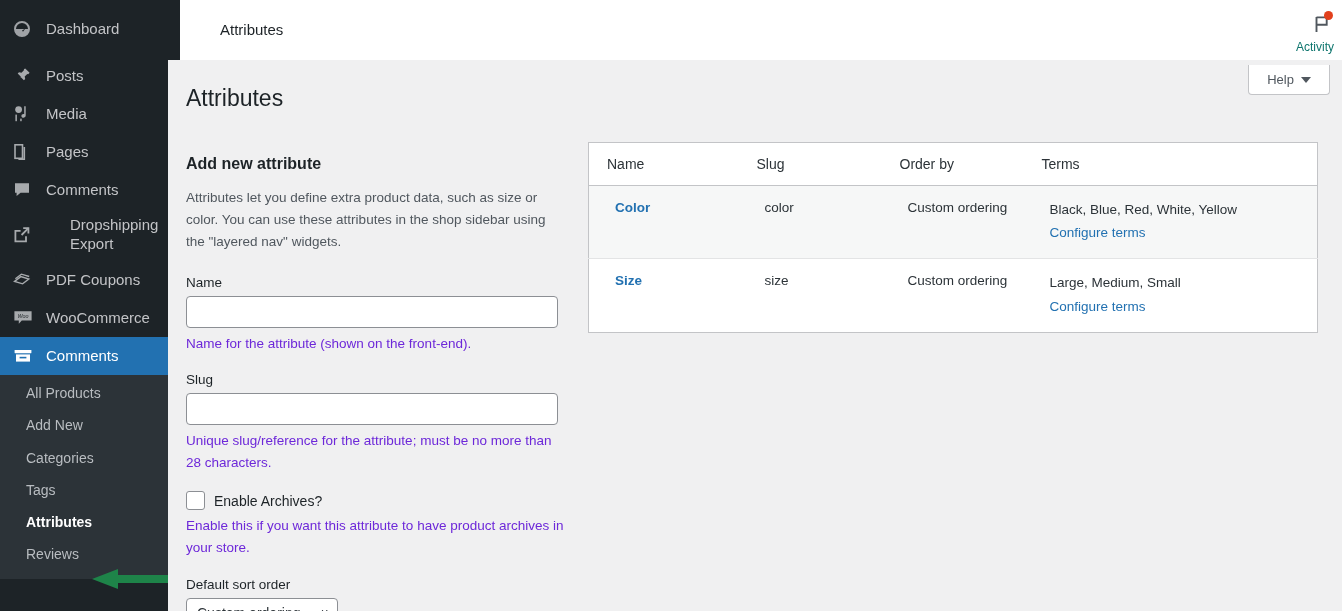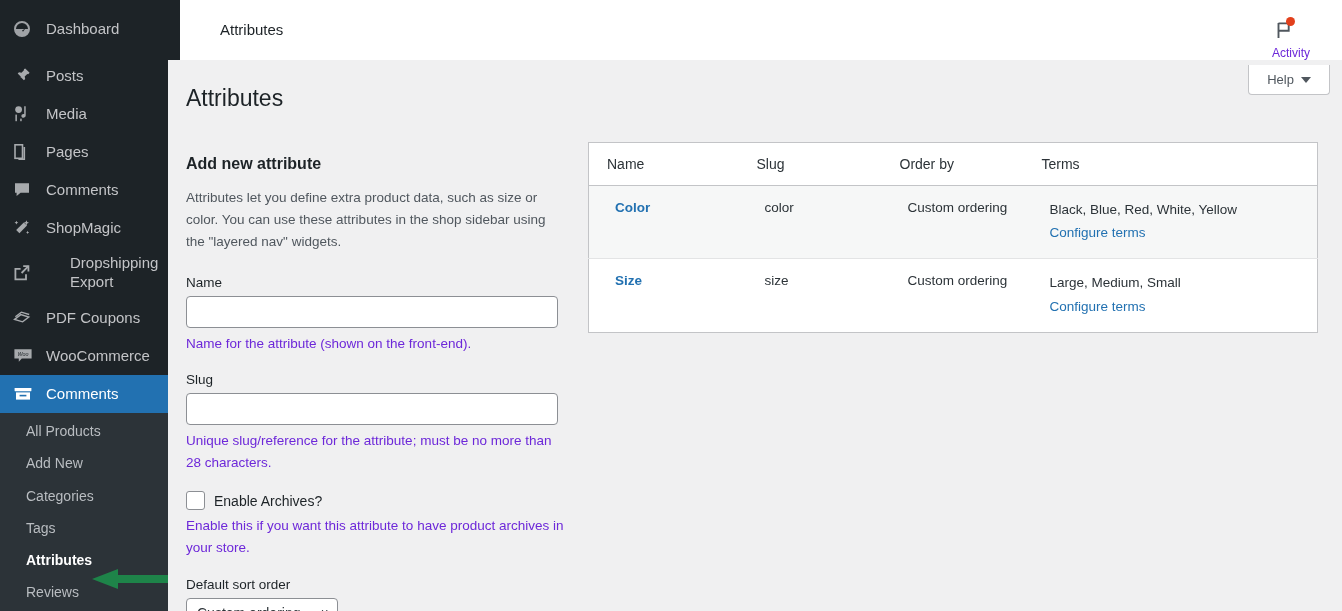--- a/index.html
+++ b/index.html
@@ -61,23 +61,23 @@
   #topbar {
     position: absolute; left: 180px; top: 0;
     width: 1162px; height: 60px;
     background: #fff;
   }
   #breadcrumb {
     position: absolute; left: 40px; top: 21px;
     font-size: 15px; color: #1d2327;
   }
   #activity {
-    position: absolute; right: 8px; top: 18px;
-    width: 62px; text-align: left;
-    color: #6d28d9; font-size: 12px;
+    position: absolute; right: 8px; top: 12px;
+    width: 62px; text-align: right;
+    color: #0f766e; font-size: 12px;
   }
   #activity .act-label { display: block; margin-top: 1px; }
   #flag-wrap { position: relative; display: inline-block; height: 24px; }
   #flag-dot {
     position: absolute; right: 1px; top: -1px;
     width: 9px; height: 9px; border-radius: 50%;
     background: #e2401c;
   }
 
   
@@ -247,31 +247,20 @@
 
     <div class="menu-item">
       <span class="mi-icon">
         <svg class="ic" width="20" height="20" viewBox="0 0 20 20" fill="currentColor">
           <path d="M3 3.2h14v9.6H8.6L4.6 16v-3.2H3z"></path>
         </svg>
       </span>
       <span class="mi-label">Comments</span>
     </div>
 
-    <div class="menu-item">
-      <span class="mi-icon">
-        <svg class="ic" width="20" height="20" viewBox="0 0 20 20" fill="currentColor">
-          <path d="M11.8 4.4l3.2 3.2L7.4 15.2 4.2 12z"></path>
-          <path d="M14.4 2.2l.8 1.8 1.8.8-1.8.8-.8 1.8-.8-1.8-1.8-.8 1.8-.8z"></path>
-          <path d="M4.4 2.8l.6 1.3 1.3.6-1.3.6-.6 1.3-.6-1.3L2.5 4.7l1.3-.6z"></path>
-          <path d="M15.6 12.8l.5 1.1 1.1.5-1.1.5-.5 1.1-.5-1.1-1.1-.5 1.1-.5z"></path>
-        </svg>
-      </span>
-      <span class="mi-label">ShopMagic</span>
-    </div>
 
     <div class="menu-item two-line">
       <span class="mi-icon">
         <svg class="ic" width="20" height="20" viewBox="0 0 20 20" fill="none" stroke="currentColor" stroke-width="1.8">
           <path d="M11.2 3.2H16.4V8.4"></path>
           <path d="M16.4 3.2L9.6 10"></path>
           <path d="M14 11.2v5.2H3.4V5.8h5.2"></path>
         </svg>
       </span>
       <span class="mi-label">Dropshipping Export</span>

